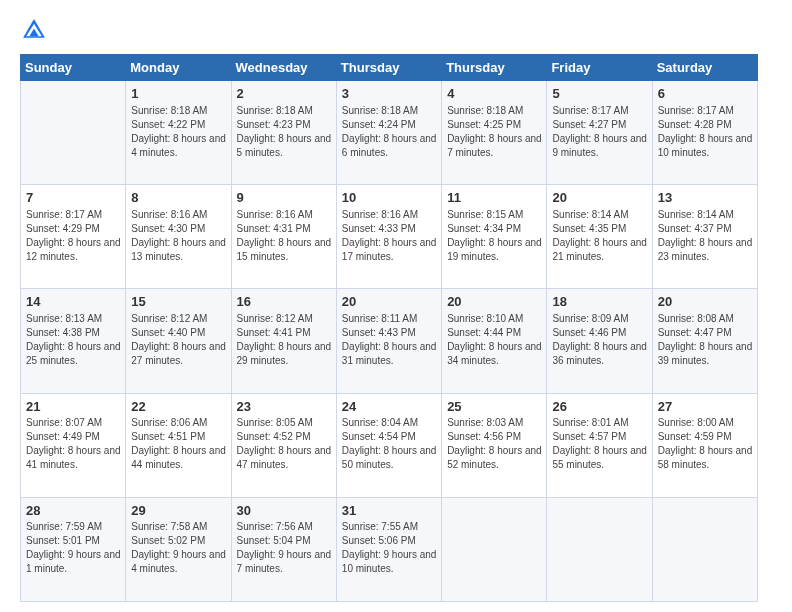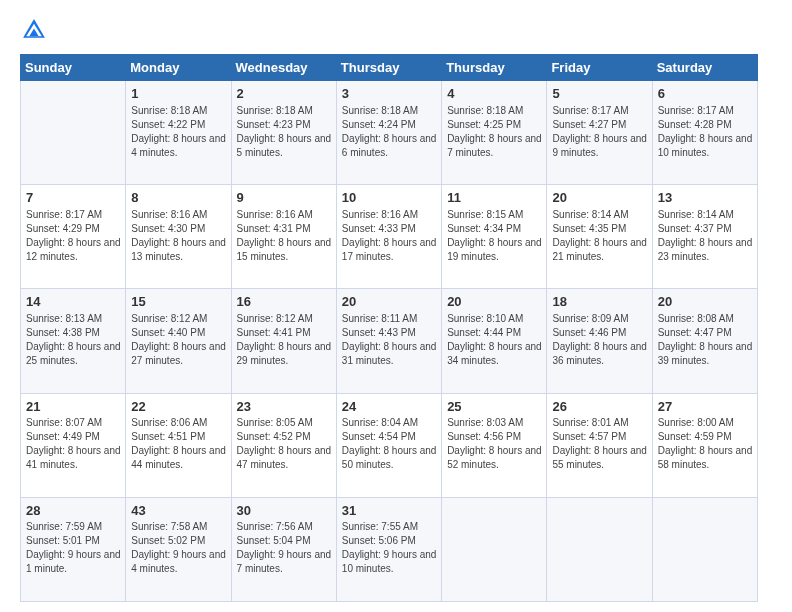--- a/index.html
+++ b/index.html
@@ -249,21 +249,21 @@
             <span class="day-num">27</span>
             <div class="day-info">Sunrise: 8:00 AM<br>Sunset: 4:59 PM<br>Daylight: 8 hours and 58 minutes.</div>
           </td>
         </tr>
         <tr>
           <td>
             <span class="day-num">28</span>
             <div class="day-info">Sunrise: 7:59 AM<br>Sunset: 5:01 PM<br>Daylight: 9 hours and 1 minute.</div>
           </td>
           <td>
-            <span class="day-num">43</span>
+            <span class="day-num">29</span>
             <div class="day-info">Sunrise: 7:58 AM<br>Sunset: 5:02 PM<br>Daylight: 9 hours and 4 minutes.</div>
           </td>
           <td>
             <span class="day-num">30</span>
             <div class="day-info">Sunrise: 7:56 AM<br>Sunset: 5:04 PM<br>Daylight: 9 hours and 7 minutes.</div>
           </td>
           <td>
             <span class="day-num">31</span>
             <div class="day-info">Sunrise: 7:55 AM<br>Sunset: 5:06 PM<br>Daylight: 9 hours and 10 minutes.</div>
           </td>

